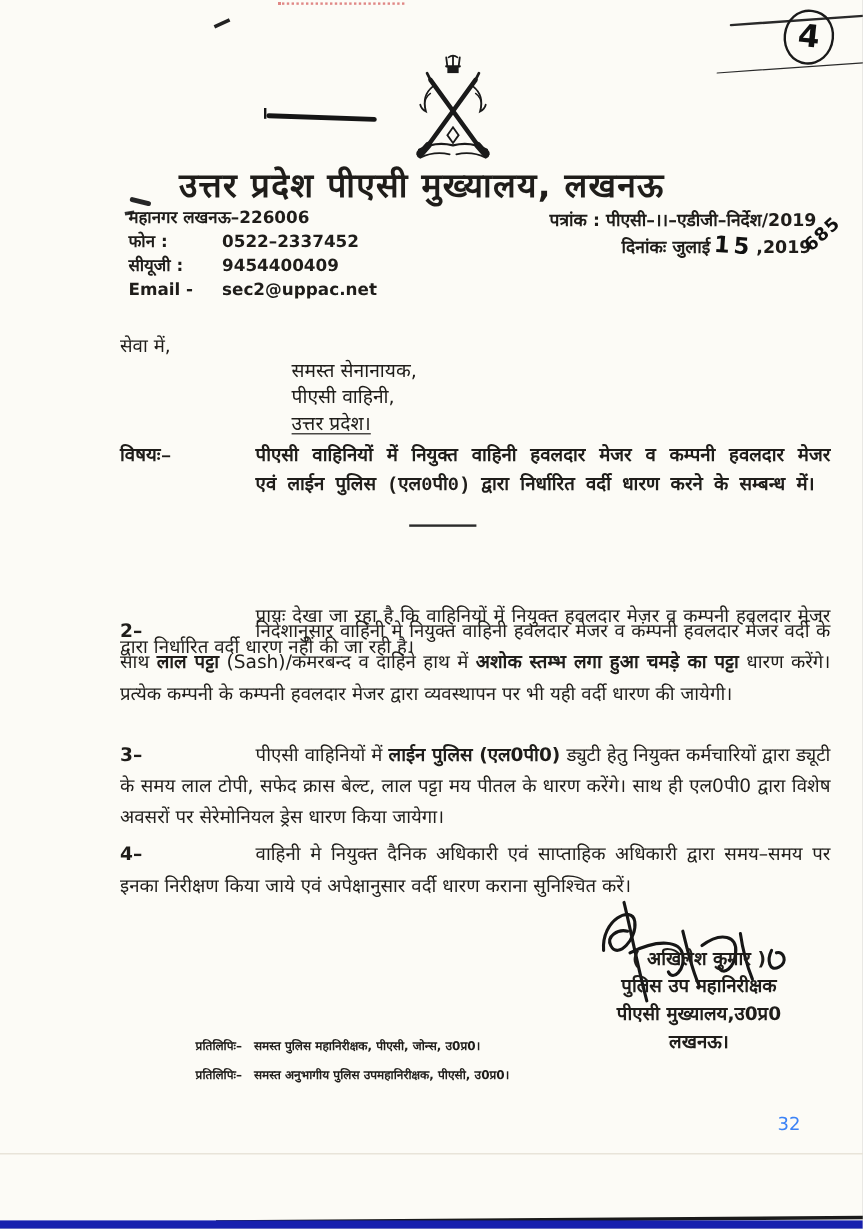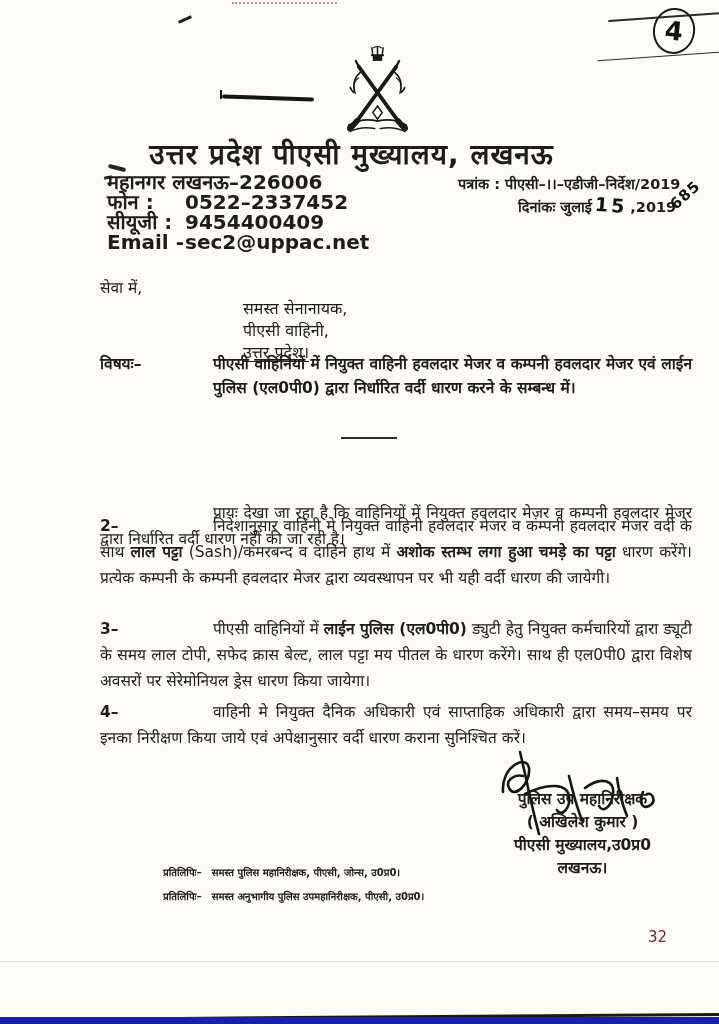--- a/index.html
+++ b/index.html
@@ -38,47 +38,47 @@
   }
   .hw-685{position:absolute;left:668px;top:186px;font-size:15px;font-weight:bold;transform:rotate(-42deg);letter-spacing:1px;}
   .hw-15{display:inline-block;font-size:19px;font-weight:bold;transform:rotate(4deg);padding:0 3px;letter-spacing:3px;}
   
   .emblem{position:absolute;left:330px;top:44px;width:95px;height:94px;}
   .title{
     position:absolute;left:0;top:134px;width:719px;text-align:center;
     font-size:28px;font-weight:bold;letter-spacing:1px;
     transform:translateX(-8px);
   }
-  .contact{position:absolute;left:107px;top:172px;font-size:20px;line-height:20px;font-weight:600;}
+  .contact{position:absolute;left:107px;top:172px;font-size:14px;line-height:20px;font-weight:600;}
   .contact .row{white-space:nowrap;}
   .contact .lbl{display:inline-block;min-width:78px;}
   .refblock{position:absolute;left:458px;top:174px;font-size:14.5px;line-height:21px;font-weight:600;width:250px;}
   .refblock .r2{padding-left:60px;}
   
   .seva{position:absolute;left:100px;top:276px;font-size:15.5px;text-align:center;}
   .addressee{position:absolute;left:243px;top:298px;font-size:16px;line-height:22px;font-weight:400;}
   .addressee .u{text-decoration:underline;text-underline-offset:3px;}
-  .subject{position:absolute;left:100px;top:352px;width:592px;display:flex;font-size:15.5px;line-height:24px;}
+  .subject{position:absolute;left:100px;top:368px;width:592px;display:flex;font-size:15.5px;line-height:24px;font-family:Liberation Mono, monospace;}
   .subject .lbl{width:113px;flex:none;font-weight:bold;}
   .subject .txt{flex:1;font-weight:bold;text-align:justify;}
   .sep{position:absolute;left:341px;top:437px;width:56px;border-top:2.5px solid #2b2b2b;}
   .para{position:absolute;left:100px;width:592px;font-size:15.5px;line-height:26px;text-align:justify;}
   .para .first-indent{text-indent:113px;}
   .para .num{position:absolute;left:0;top:0;font-weight:bold;text-indent:0;}
   .p1{top:456px;margin-top:44px;}
   .p2{top:513px;}
   .p3{top:616px;}
   .p4{top:699px;}
   .b{font-weight:bold;}
   
   .sig-svg{position:absolute;left:465px;top:748px;width:210px;height:90px;}
   .sigblock{position:absolute;left:455px;top:788px;width:255px;text-align:center;font-size:15.5px;line-height:23px;font-weight:600;}
   .copies{position:absolute;left:163px;top:861px;font-size:10px;line-height:24px;font-weight:600;}
   .copies .lbl{margin-right:10px;}
-  .pagenum{position:absolute;left:648px;top:928px;font-size:15px;color:#7f1d1d;}
+  .pagenum{position:absolute;left:648px;top:928px;font-size:15px;color:#3b82f6;}
 </style>
 </head>
 <body>
 
 <div class="page">
 
   <div class="red-dots"></div>
   <div class="fold-line fold-tr-1"></div>
   <div class="fold-line fold-tr-2"></div>
   <div class="ink-mark-a"></div>
@@ -173,22 +173,22 @@
       <path d="M38 44 C36 18 62 6 64 20 C66 34 50 52 44 40 C40 32 50 26 58 28"></path>
       <path d="M55 4 C60 24 66 56 74 86"></path>
       <path d="M60 46 C84 34 102 36 104 48 C106 60 96 70 92 62"></path>
       <path d="M104 28 C108 44 112 62 118 74"></path>
       <path d="M120 40 C136 28 150 32 148 46 C147 58 138 66 134 58"></path>
       <path d="M152 30 C154 44 158 58 162 68"></path>
       <path d="M178 44 C174 52 176 62 184 58 C192 54 188 44 182 46"></path>
     </g>
   </svg>
   <div class="sigblock">
+    <div>( अखिलेश कुमार )</div>
     <div>पुलिस उप महानिरीक्षक</div>
-    <div>( अखिलेश कुमार )</div>
     <div>पीएसी मुख्यालय,उ0प्र0</div>
     <div>लखनऊ।</div>
   </div>
 
   <div class="copies">
     <div><span class="lbl">प्रतिलिपिः–</span><span>समस्त पुलिस महानिरीक्षक, पीएसी, जोन्स, उ0प्र0।</span></div>
     <div><span class="lbl">प्रतिलिपिः–</span><span>समस्त अनुभागीय पुलिस उपमहानिरीक्षक, पीएसी, उ0प्र0।</span></div>
   </div>
 
   <div class="pagenum">32</div>

